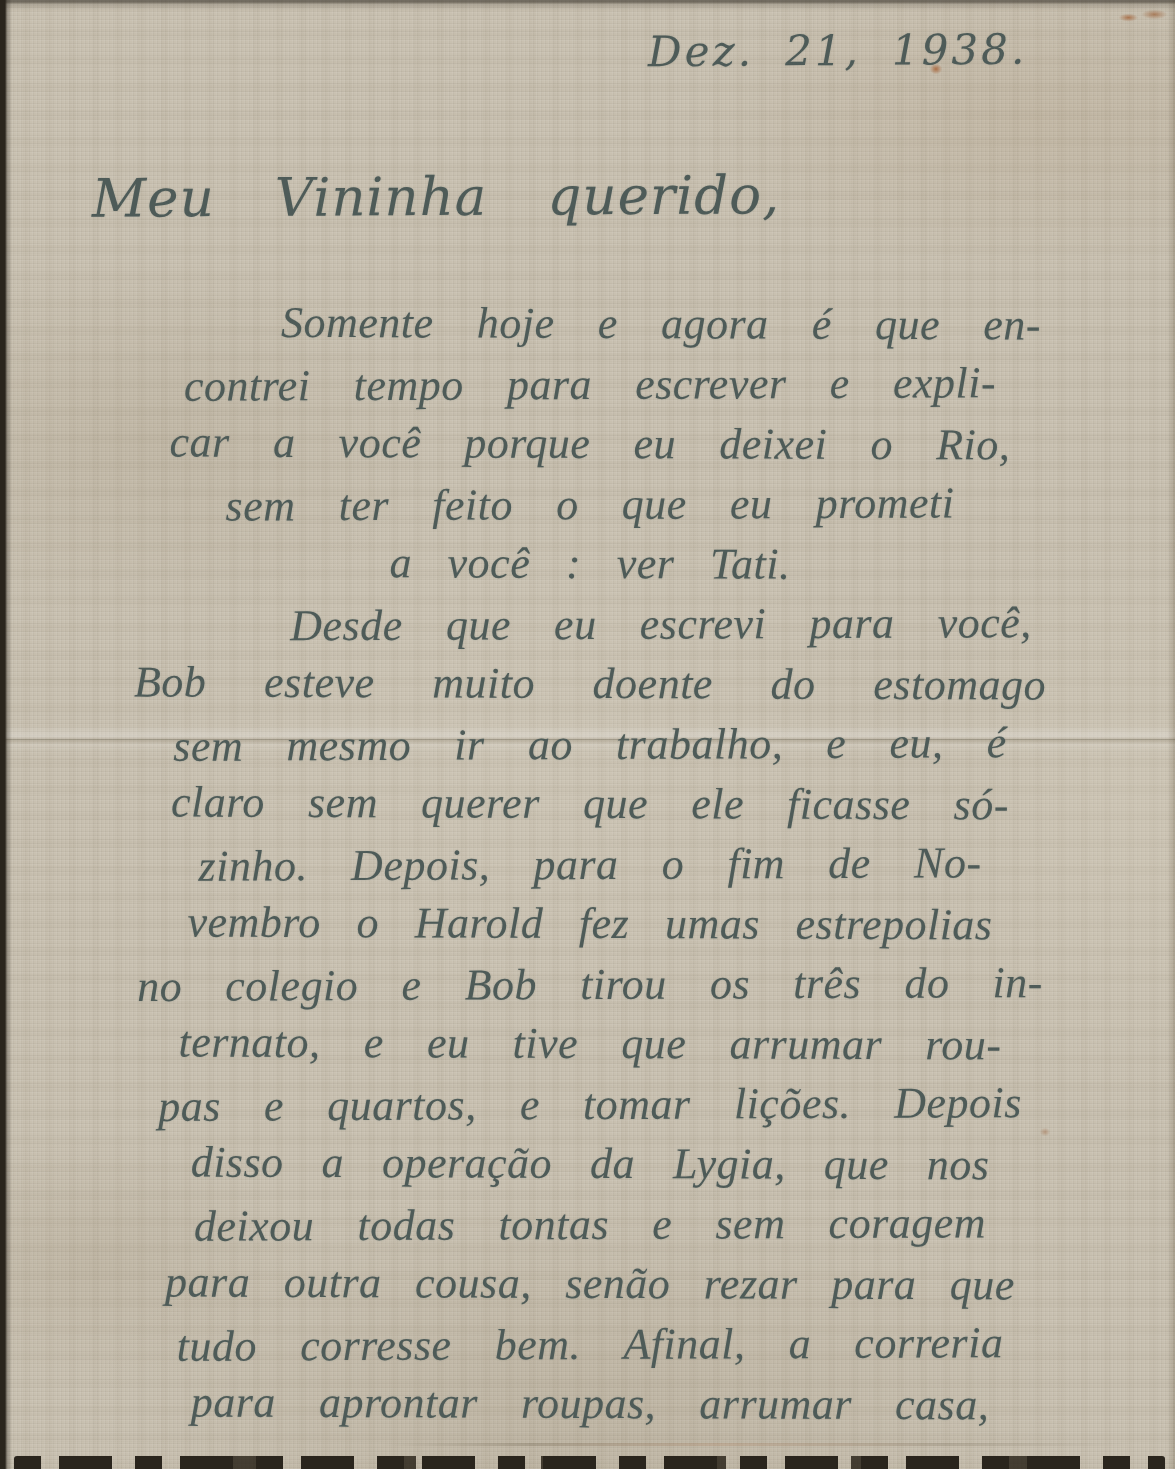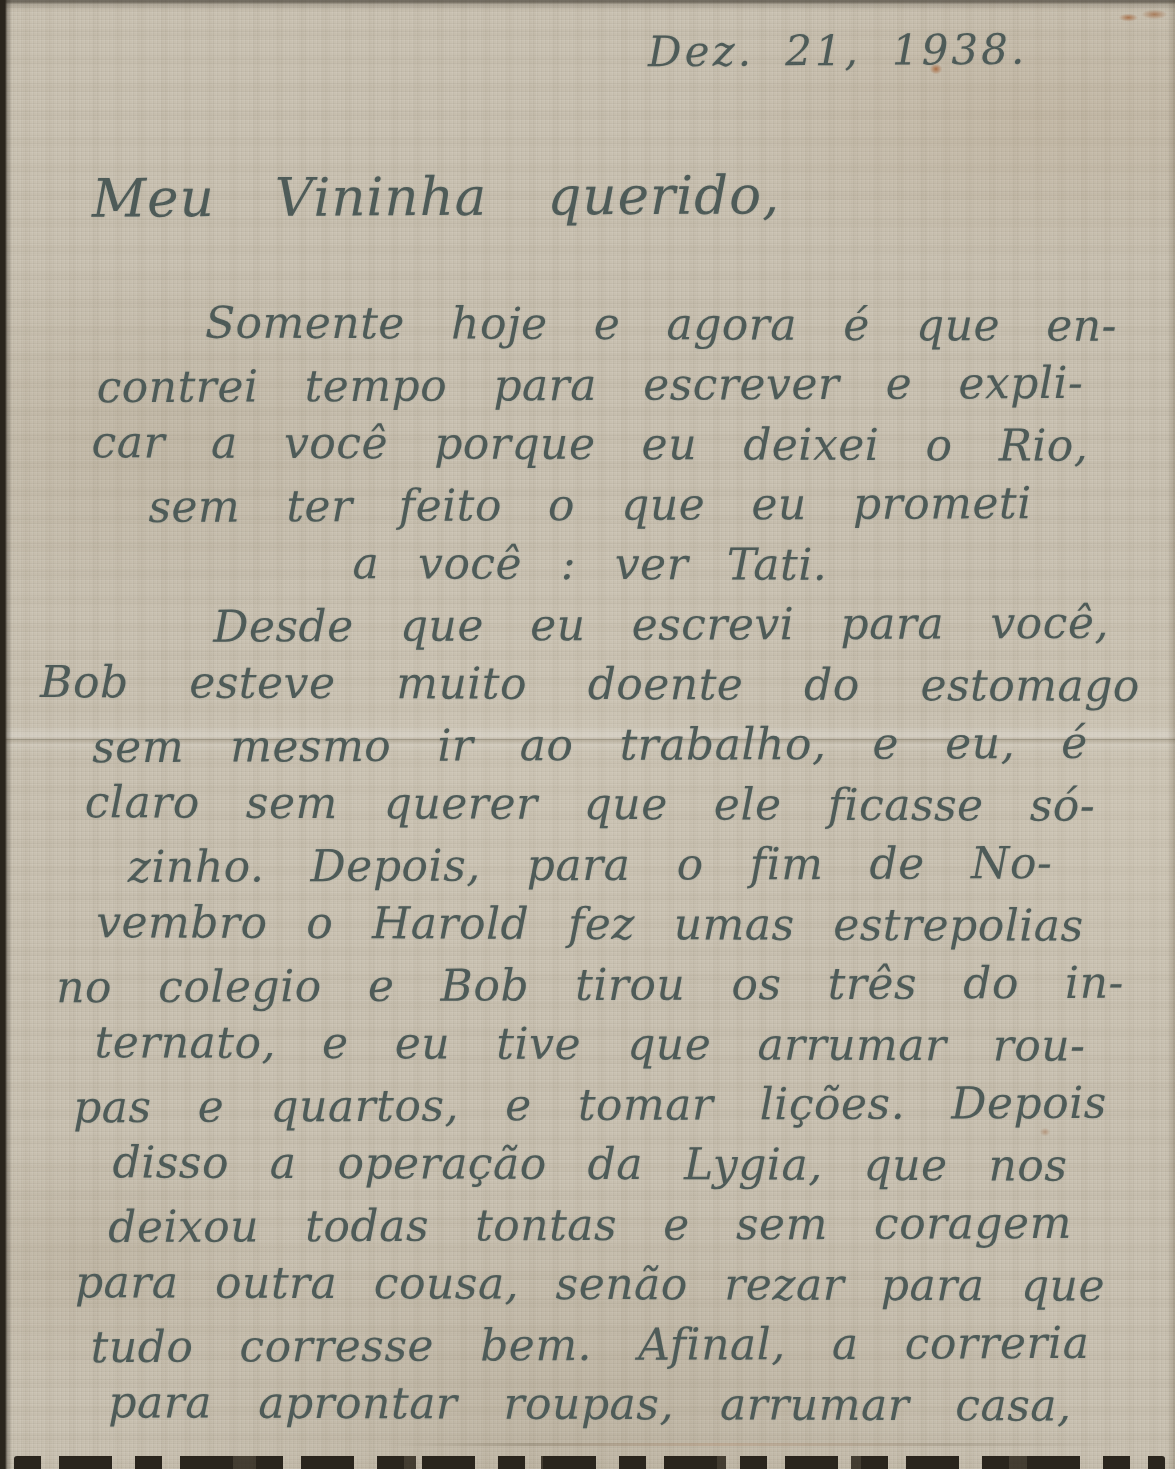--- a/index.html
+++ b/index.html
@@ -155,20 +155,21 @@
     word-spacing: 0.8em;
     letter-spacing: 1px;
     transform: rotate(-0.3deg);
     white-space: nowrap;
   }
   .body-text {
     position: absolute;
     left: 28px;
     right: 23px;
     top: 294px;
+    font-family: Liberation Serif, serif;
   }
   .line {
     height: 60px;
     line-height: 60px;
     font-size: 44px;
     letter-spacing: 0.5px;
     word-spacing: 0.72em;
     white-space: nowrap;
   }
   .line.indent { padding-left: 142px; }

